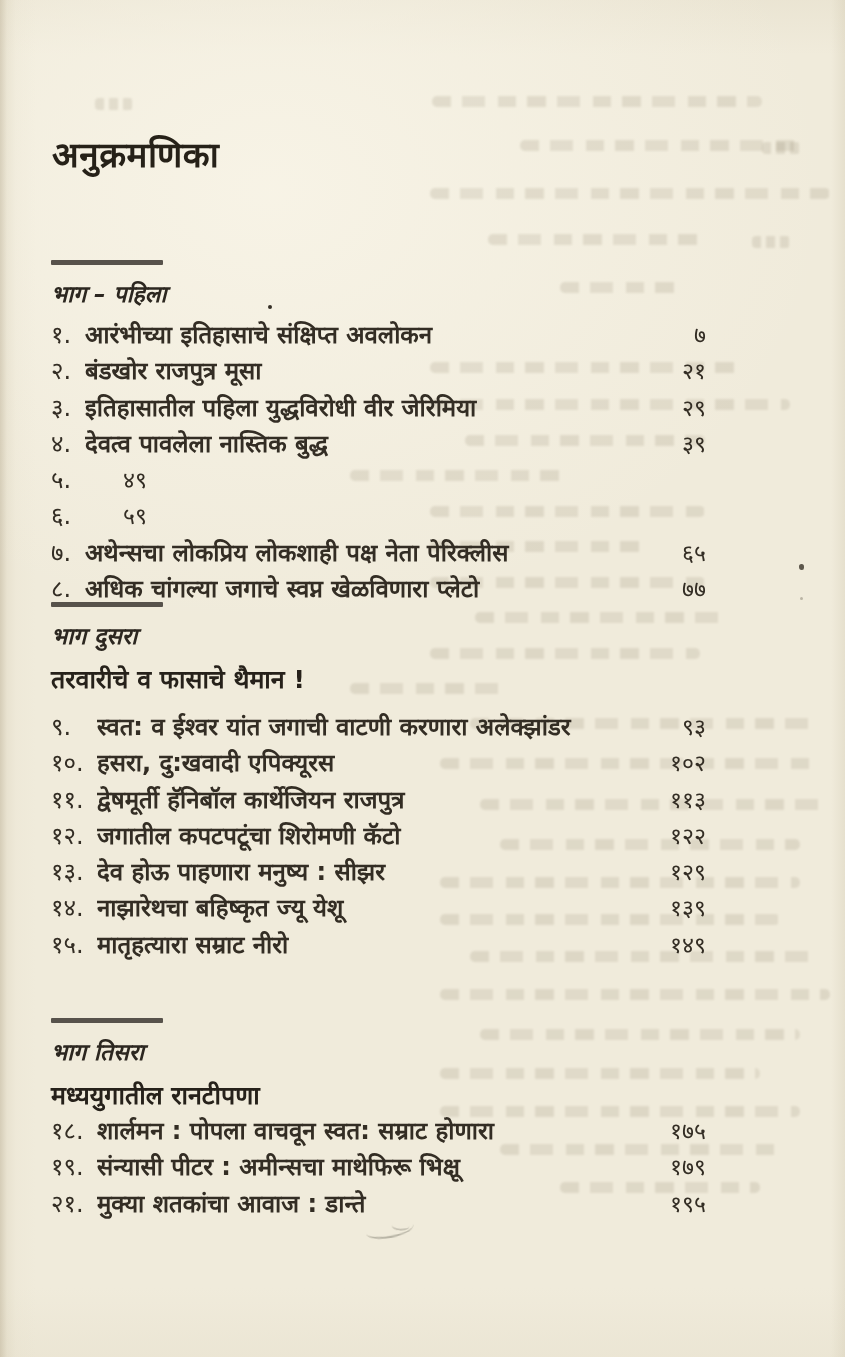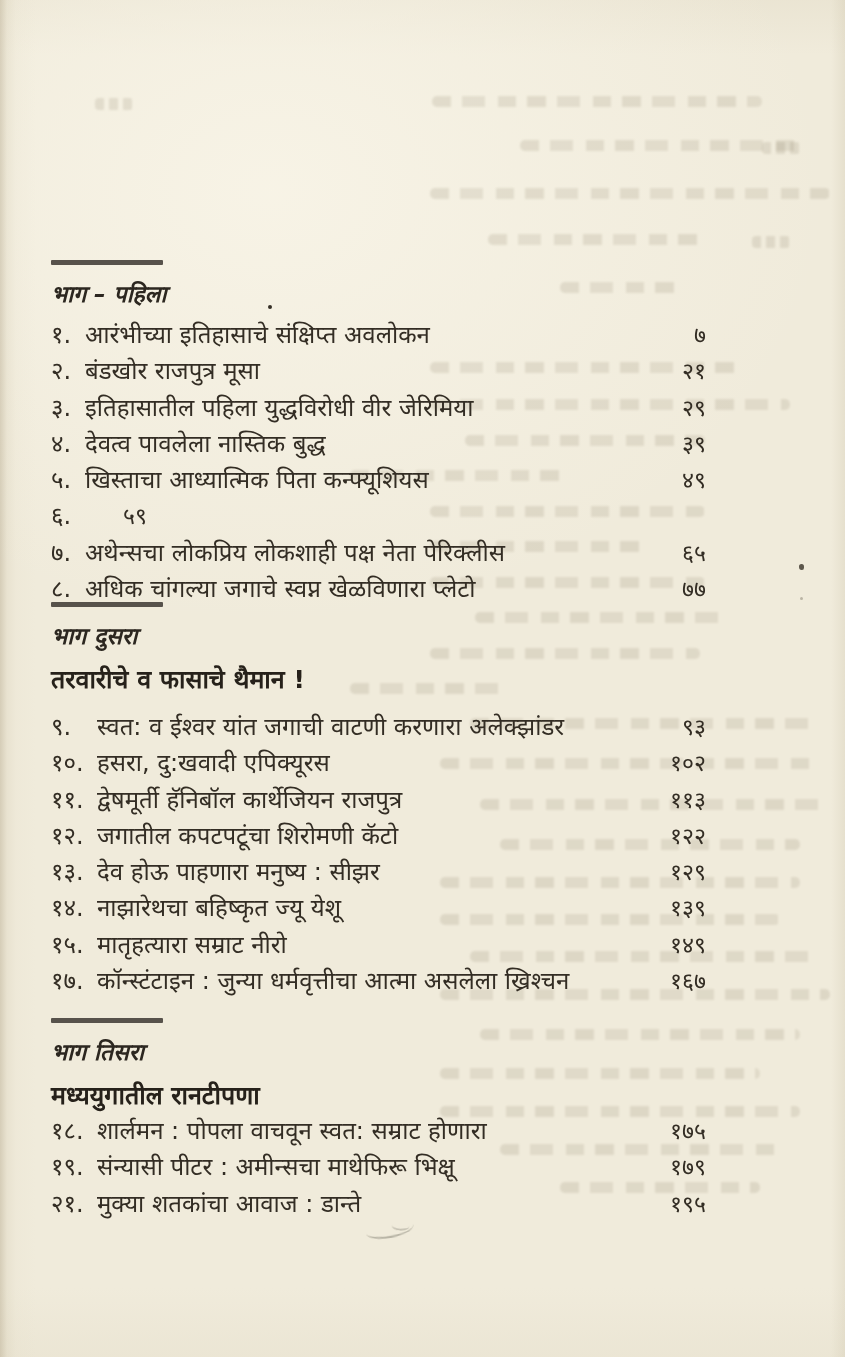--- a/index.html
+++ b/index.html
@@ -35,21 +35,21 @@
   .rule{width:112px;height:5px;background:var(--rule,#57524b);border-radius:1px;}
   .part-label{margin-top:14px;font-size:23px;line-height:30px;font-style:italic;font-weight:600;color:#2c2720;}
   .section-subtitle{margin-top:12px;font-size:25px;line-height:34px;font-weight:700;color:#26211a;}
   .entries{list-style:none;margin:0;padding:0;}
   #sections section:nth-child(1) .entries{margin-top:8px;}
   #sections section:nth-child(2) .entries{margin-top:12px;}
   #sections section:nth-child(3) .entries{margin-top:0;}
   .row{display:flex;align-items:baseline;line-height:36.3px;height:36.3px;font-size:24px;color:var(--ink,#332d24);}
   .no{flex:none;width:46px;}
   #sections section:nth-child(1) .no{width:34px;}
-  .t{flex:1;padding-right:8px;white-space:nowrap;overflow:hidden;}
+  .t{flex:1;padding-right:8px;white-space:nowrap;overflow:hidden;font-weight:bold;}
   .pg{flex:none;width:62px;text-align:right;font-size:23px;}
 
   .speck{position:absolute;left:799px;top:564px;width:5px;height:6px;z-index:2;
     background:#433d32;border-radius:50% 50% 42% 58%;opacity:.85;}
   .speck2{position:absolute;left:800px;top:597px;width:3px;height:3px;z-index:2;
     background:#6b6354;border-radius:50%;opacity:.4;}
   .anusvara-dot{position:absolute;left:268px;top:305px;width:4px;height:4px;z-index:2;
     background:#352f26;border-radius:50%;}
   .smudge{position:absolute;left:366px;top:1220px;width:48px;height:16px;z-index:2;
     border-bottom:2px solid rgba(118,116,102,.45);border-radius:0 0 62% 40%;
@@ -92,20 +92,21 @@
     <i class="gl" style="top:914px;left:440px;width:340px"></i>
     <i class="gl" style="top:951px;left:470px;width:350px"></i>
     <i class="gl" style="top:989px;left:440px;width:390px"></i>
     <i class="gl" style="top:1029px;left:480px;width:320px"></i>
     <i class="gl" style="top:1068px;left:440px;width:320px"></i>
     <i class="gl" style="top:1106px;left:440px;width:360px"></i>
     <i class="gl" style="top:1144px;left:500px;width:280px"></i>
     <i class="gl" style="top:1182px;left:560px;width:200px"></i>
   </div>
 
+  <h1 class="title">अनुक्रमणिका</h1>
 
   <div id="sections">
       <section class="toc-section" style="top: 260px;">
         <div class="rule"></div>
         <div class="part-label">भाग – पहिला</div>
         <ol class="entries">
           <li class="row">
             <span class="no">१.</span>
             <span class="t">आरंभीच्या इतिहासाचे संक्षिप्त अवलोकन</span>
             <span class="pg">७</span>
@@ -120,21 +121,20 @@
             <span class="t">इतिहासातील पहिला युद्धविरोधी वीर जेरिमिया</span>
             <span class="pg">२९</span>
           </li>
           <li class="row">
             <span class="no">४.</span>
             <span class="t">देवत्व पावलेला नास्तिक बुद्ध</span>
             <span class="pg">३९</span>
           </li>
           <li class="row">
             <span class="no">५.</span>
-            <span class="t">खिस्ताचा आध्यात्मिक पिता कन्फ्यूशियस</span>
             <span class="pg">४९</span>
           </li>
           <li class="row">
             <span class="no">६.</span>
             <span class="pg">५९</span>
           </li>
           <li class="row">
             <span class="no">७.</span>
             <span class="t">अथेन्सचा लोकप्रिय लोकशाही पक्ष नेता पेरिक्लीस</span>
             <span class="pg">६५</span>
@@ -179,25 +179,20 @@
           <li class="row">
             <span class="no">१४.</span>
             <span class="t">नाझारेथचा बहिष्कृत ज्यू येशू</span>
             <span class="pg">१३९</span>
           </li>
           <li class="row">
             <span class="no">१५.</span>
             <span class="t">मातृहत्यारा सम्राट नीरो</span>
             <span class="pg">१४९</span>
           </li>
-          <li class="row">
-            <span class="no">१७.</span>
-            <span class="t">कॉन्स्टंटाइन : जुन्या धर्मवृत्तीचा आत्मा असलेला ख्रिश्चन</span>
-            <span class="pg">१६७</span>
-          </li>
         </ol>
       </section>
       <section class="toc-section" style="top: 1018px;">
         <div class="rule"></div>
         <div class="part-label">भाग तिसरा</div>
         <div class="section-subtitle">मध्ययुगातील रानटीपणा</div>
         <ol class="entries">
           <li class="row">
             <span class="no">१८.</span>
             <span class="t">शार्लमन : पोपला वाचवून स्वत: सम्राट होणारा</span>

